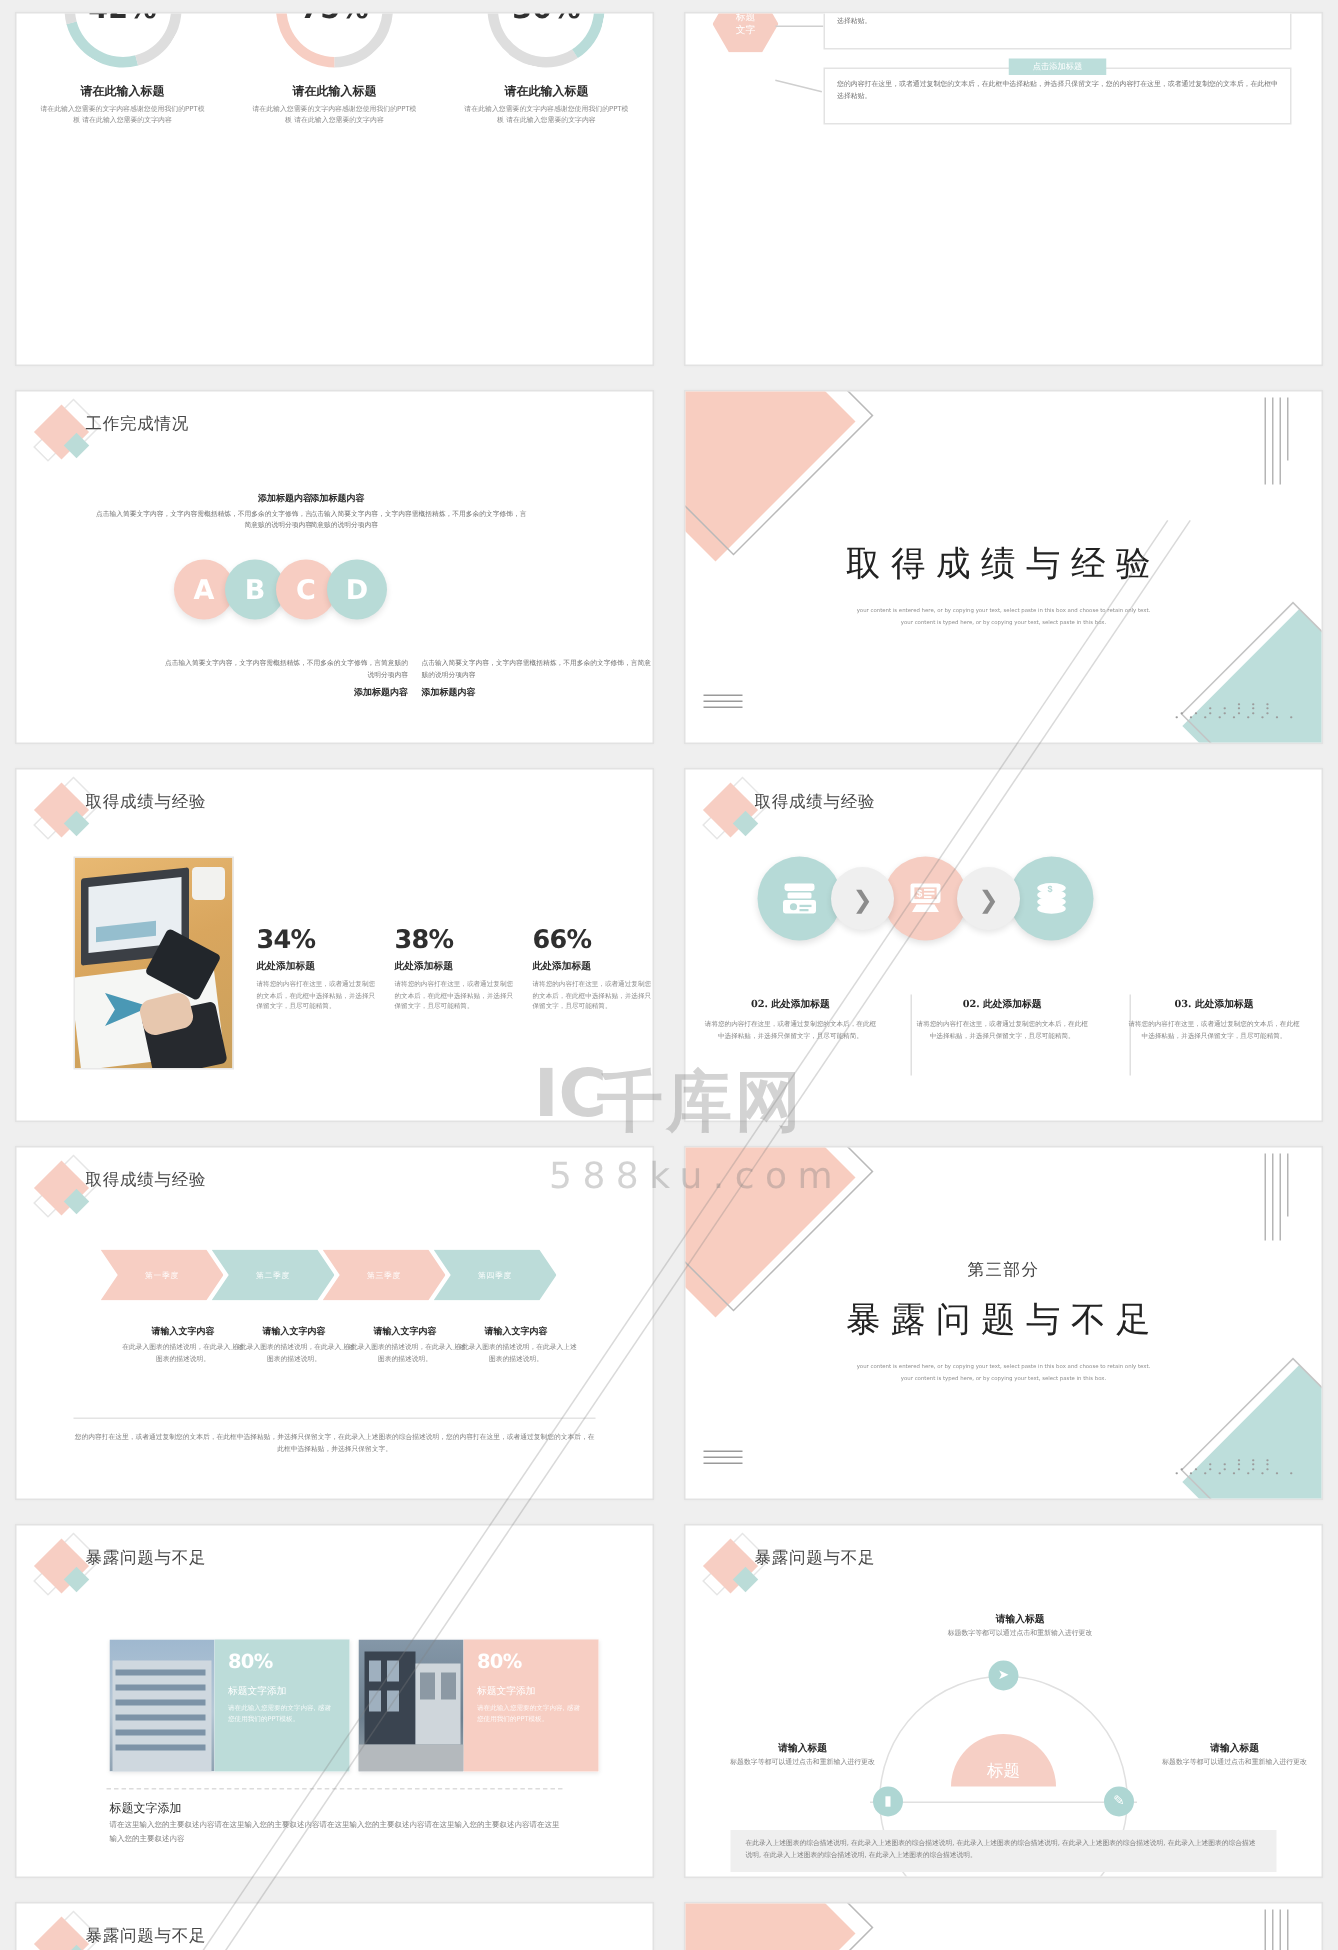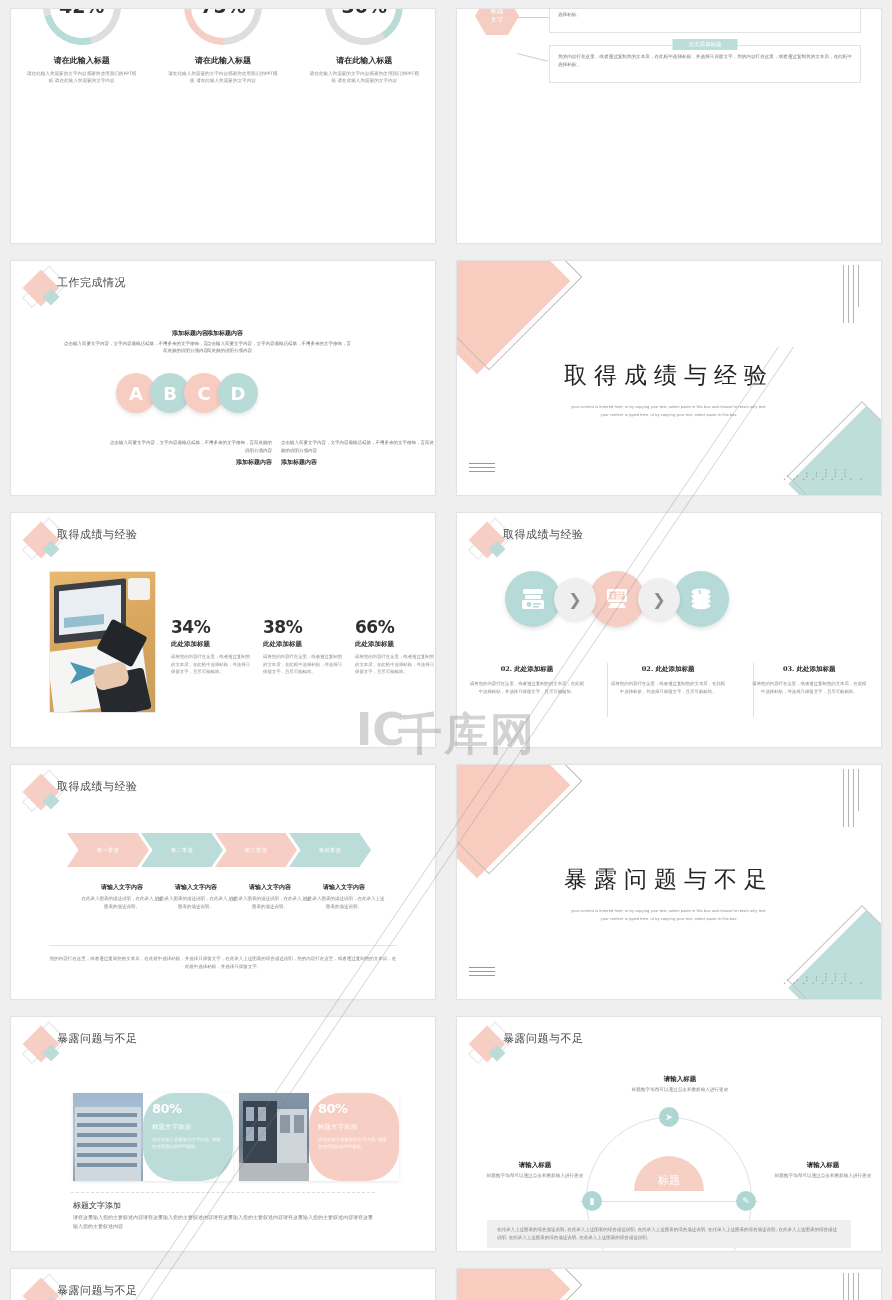--- a/index.html
+++ b/index.html
@@ -154,21 +154,21 @@
   .qcol{position:absolute;top:118px;width:82px;text-align:center;}
   .qcol b{display:block;font-size:6px;color:#282828;margin-bottom:3px;}
   .qcol span{font-size:4.5px;color:#7e7e7e;line-height:7.5px;display:block;}
   .foot-rule{position:absolute;left:38px;right:38px;top:180px;height:1px;background:#e4e4e4;}
   .foot-txt{position:absolute;left:38px;right:38px;top:190px;text-align:center;
     font-size:4.5px;color:#7d7d7d;line-height:8px;}
   
   .bcard{position:absolute;top:76px;width:160px;height:88px;display:flex;
     box-shadow:0 1px 3px rgba(0,0,0,.10);}
   .bcard .img{width:70px;position:relative;overflow:hidden;}
-  .bcard .panel{flex:1;padding:8px 9px;box-sizing:border-box;color:#fff;border-radius:32px;}
+  .bcard .panel{flex:1;padding:8px 9px;box-sizing:border-box;color:#fff;}
   .bcard .panel .pc{font-size:13px;font-weight:bold;letter-spacing:-.5px;}
   .bcard .panel .pt{font-size:6.5px;margin:7px 0 4px;font-family:"DejaVu Serif","Liberation Serif",serif;}
   .bcard .panel .pd{font-size:4.4px;line-height:7px;opacity:.85;}
   .b-rule{position:absolute;left:60px;right:60px;top:175px;border-top:1px dashed #dcdcdc;}
   .b-ttl{position:absolute;left:62px;top:183px;font-size:8px;color:#2c2c2c;
     font-family:"DejaVu Serif","Liberation Serif",serif;}
   .b-txt{position:absolute;left:62px;right:60px;top:196px;font-size:5px;color:#7f7f7f;line-height:9px;
     font-family:"DejaVu Serif","Liberation Serif",serif;}
   
   .arch{position:absolute;left:50%;transform:translateX(-50%);top:100px;width:166px;height:86px;}
@@ -481,20 +481,21 @@
         <i style="top:0"></i>
           <i style="top:4px"></i>
           <i style="top:8px"></i>
       </div>
       <div class="dots">
         <span>• • •</span>
           <span>• • • • •</span>
           <span>• • • • • • •</span>
           <span>• • • • • • • • •</span>
       </div>
+      <div class="sec-part">第三部分</div>
       <div class="sec-head">暴露问题与不足</div>
       <div class="sec-sub">
         <div>your content is entered here, or by copying your text, select paste in this box and choose to retain only text.</div>
         <div>your content is typed here, or by copying your text, select paste in this box.</div>
       </div>
     </div>
   </div>
 
   <div class="slide-wrap">
     <div class="slide">
@@ -613,13 +614,14 @@
     </div>
   </div>
 
 </div>
 
 <div class="wm">
   <div class="wline" style="left:135px;top:1300px;width:1150px;transform:rotate(-56deg);"></div>
   <div class="wline" style="left:150px;top:1300px;width:1150px;transform:rotate(-56deg);"></div>
   <div class="wlogo">IC</div>
   <div class="wtxt">千库网</div>
+  <div class="wsub">588ku.com</div>
 </div>
 
 </body></html>

